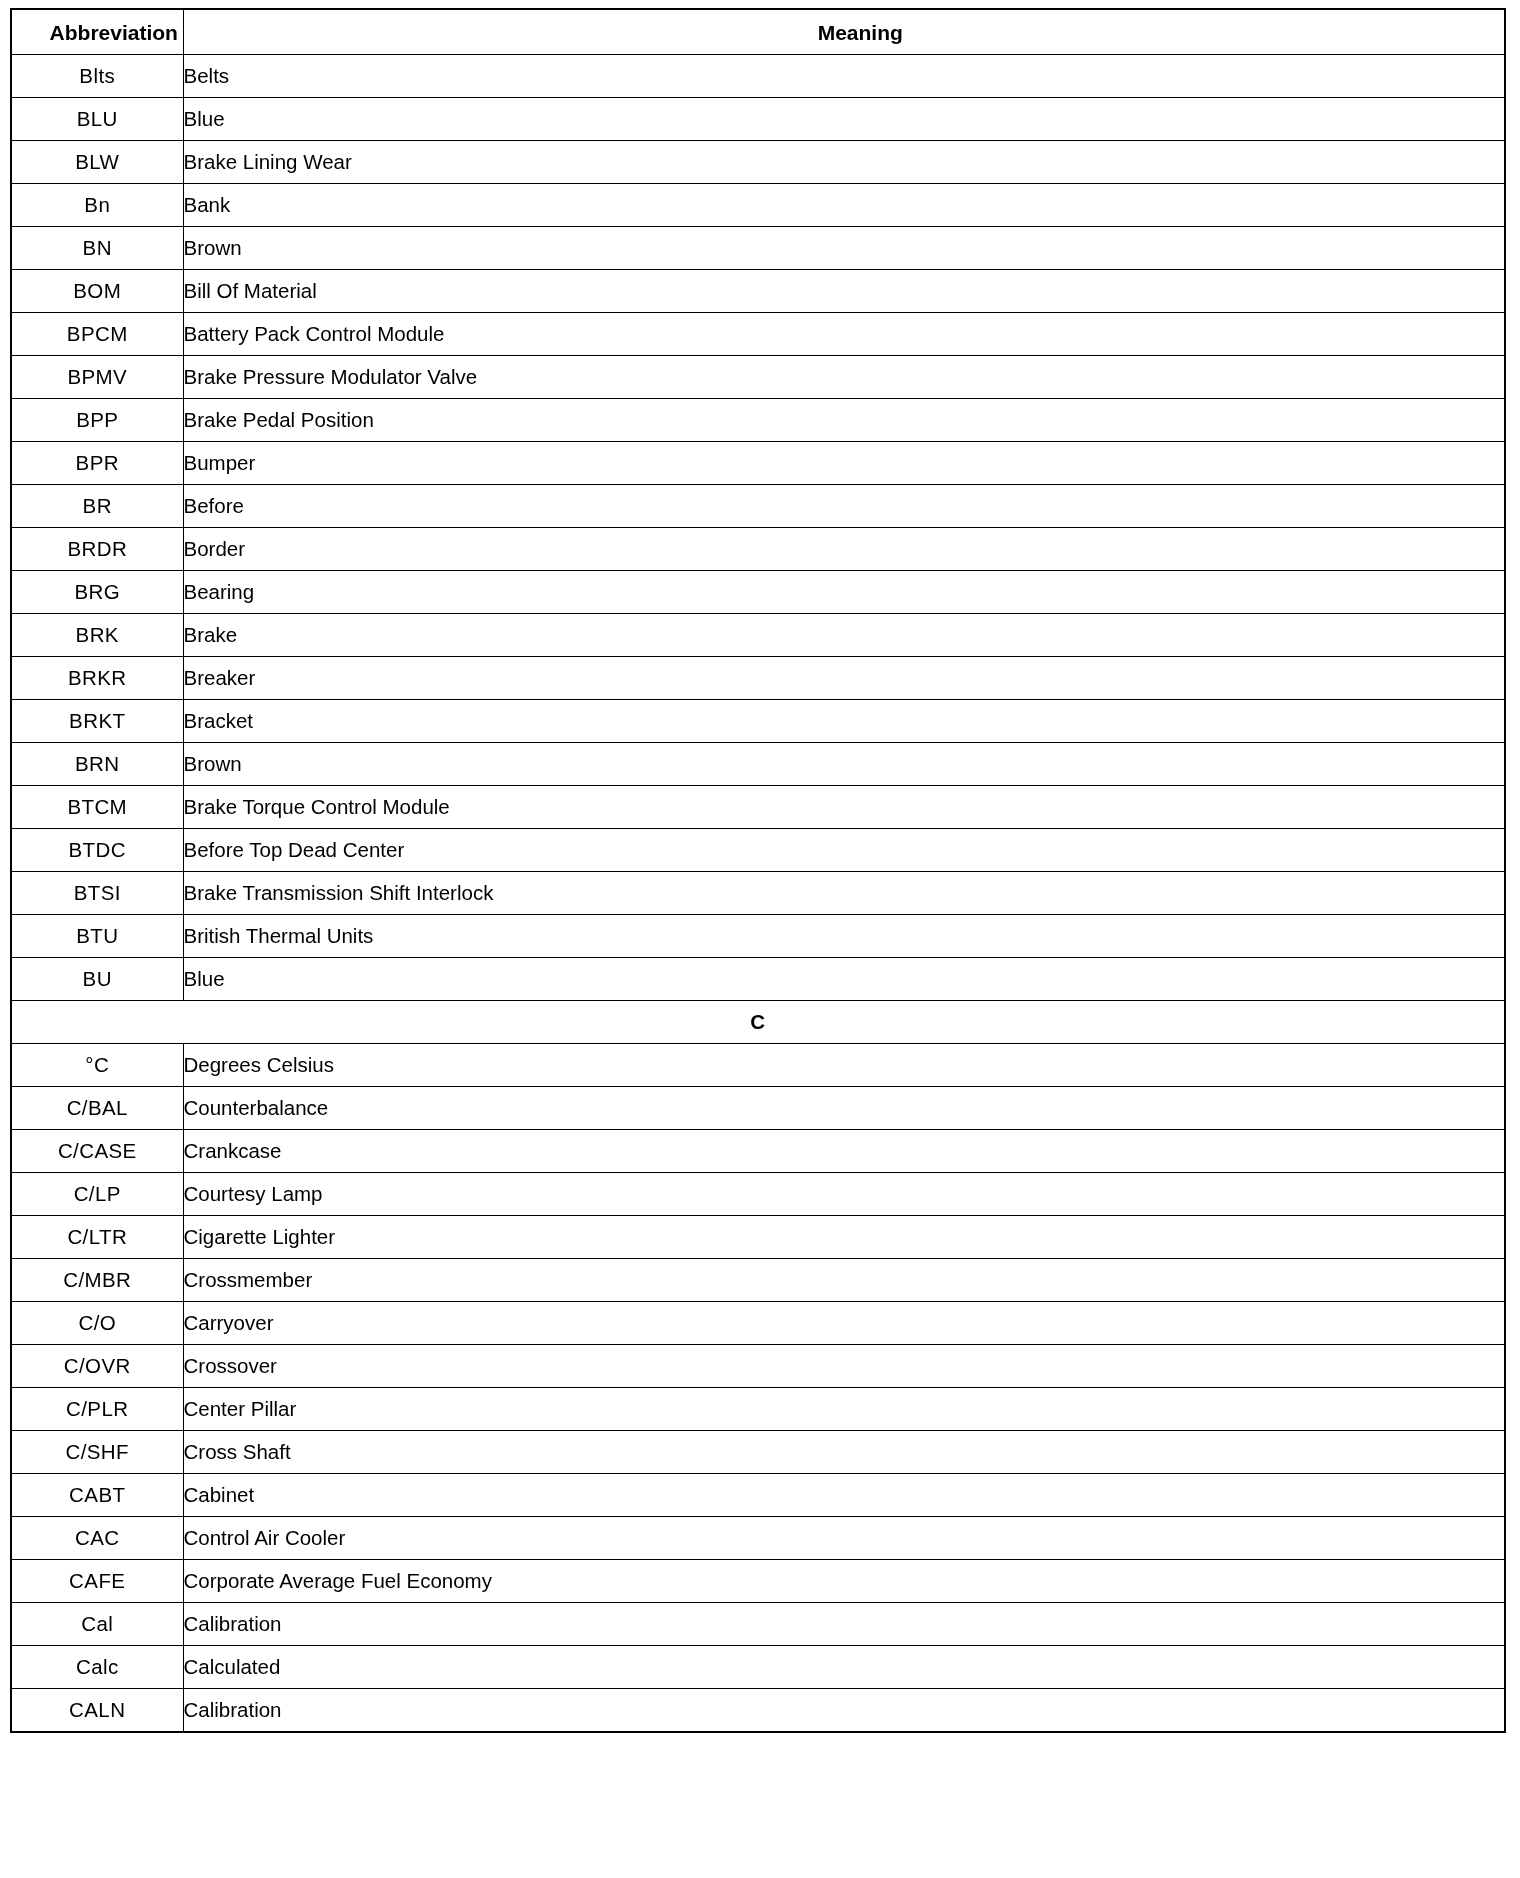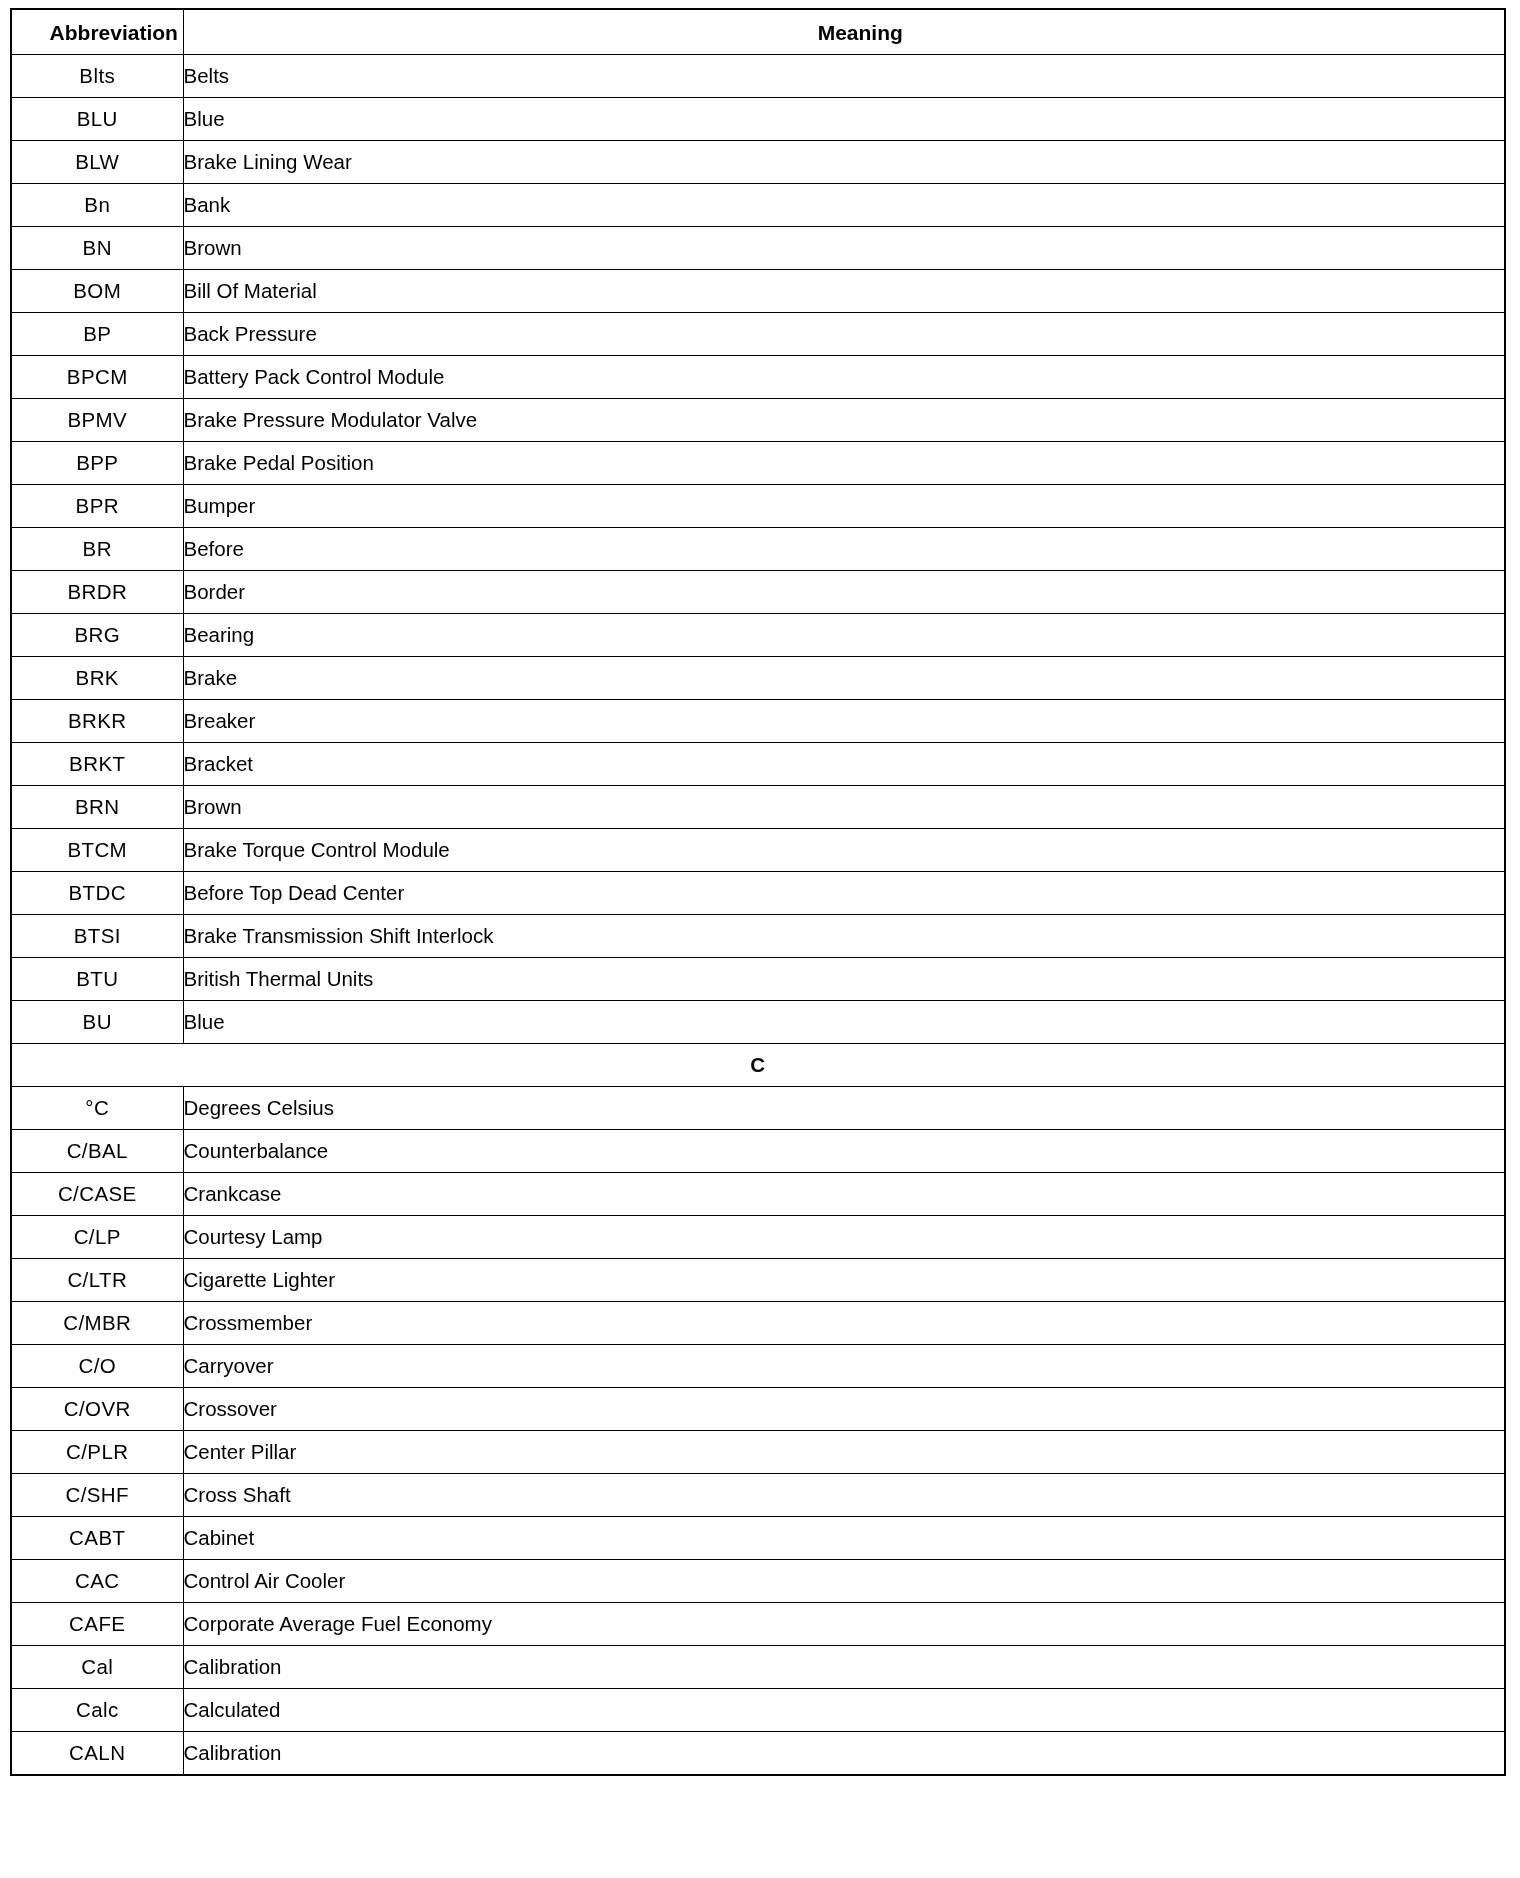--- a/index.html
+++ b/index.html
@@ -90,24 +90,20 @@
         </tr>
         <tr>
           <td class="abbr">BN</td>
           <td class="mean">Brown</td>
         </tr>
         <tr>
           <td class="abbr">BOM</td>
           <td class="mean">Bill Of Material</td>
         </tr>
         <tr>
-          <td class="abbr">BP</td>
-          <td class="mean">Back Pressure</td>
-        </tr>
-        <tr>
           <td class="abbr">BPCM</td>
           <td class="mean">Battery Pack Control Module</td>
         </tr>
         <tr>
           <td class="abbr">BPMV</td>
           <td class="mean">Brake Pressure Modulator Valve</td>
         </tr>
         <tr>
           <td class="abbr">BPP</td>
           <td class="mean">Brake Pedal Position</td>

